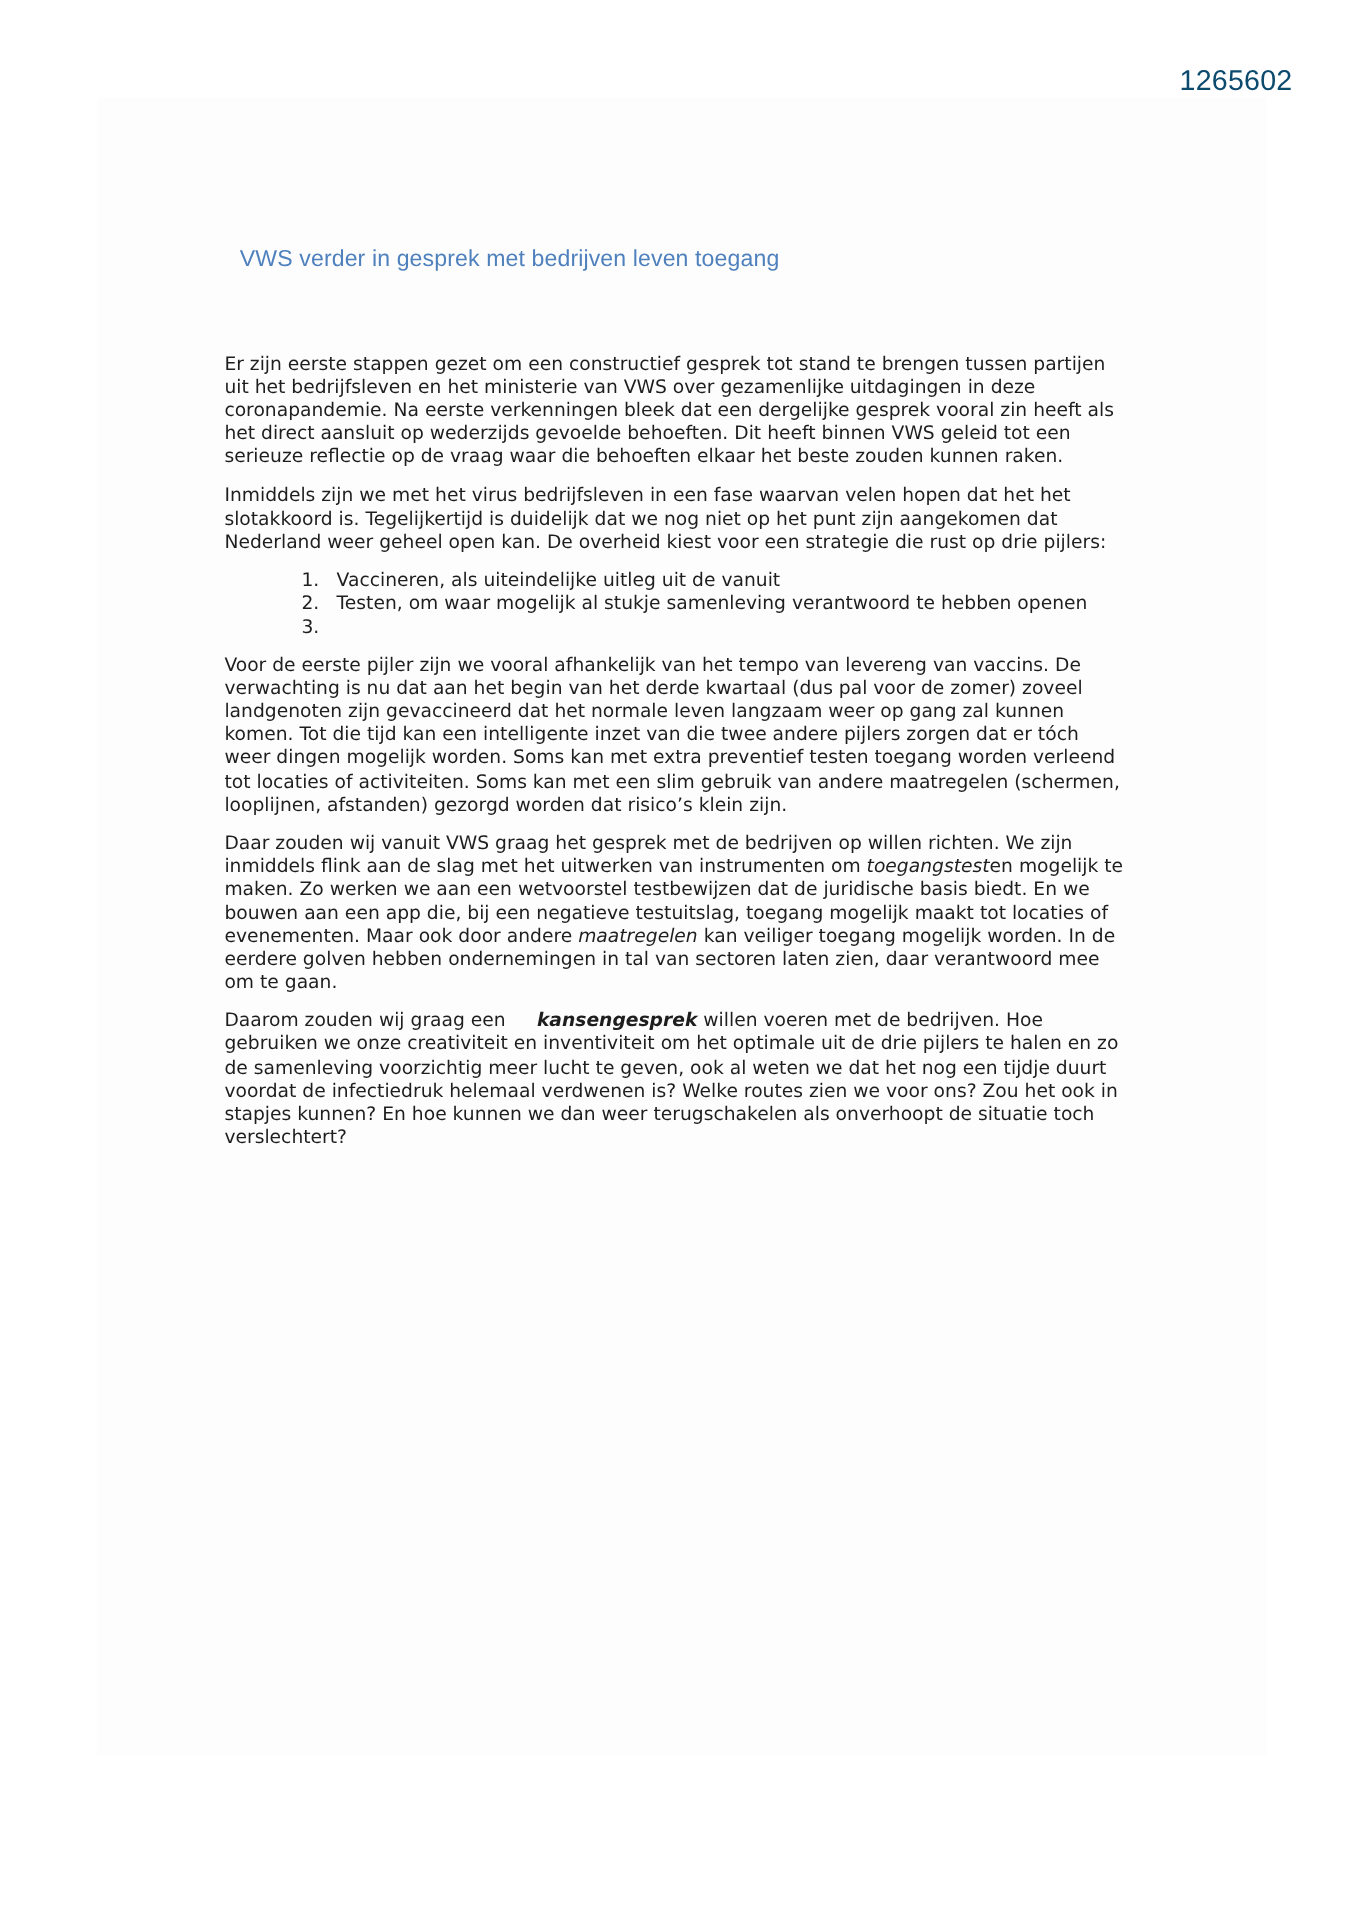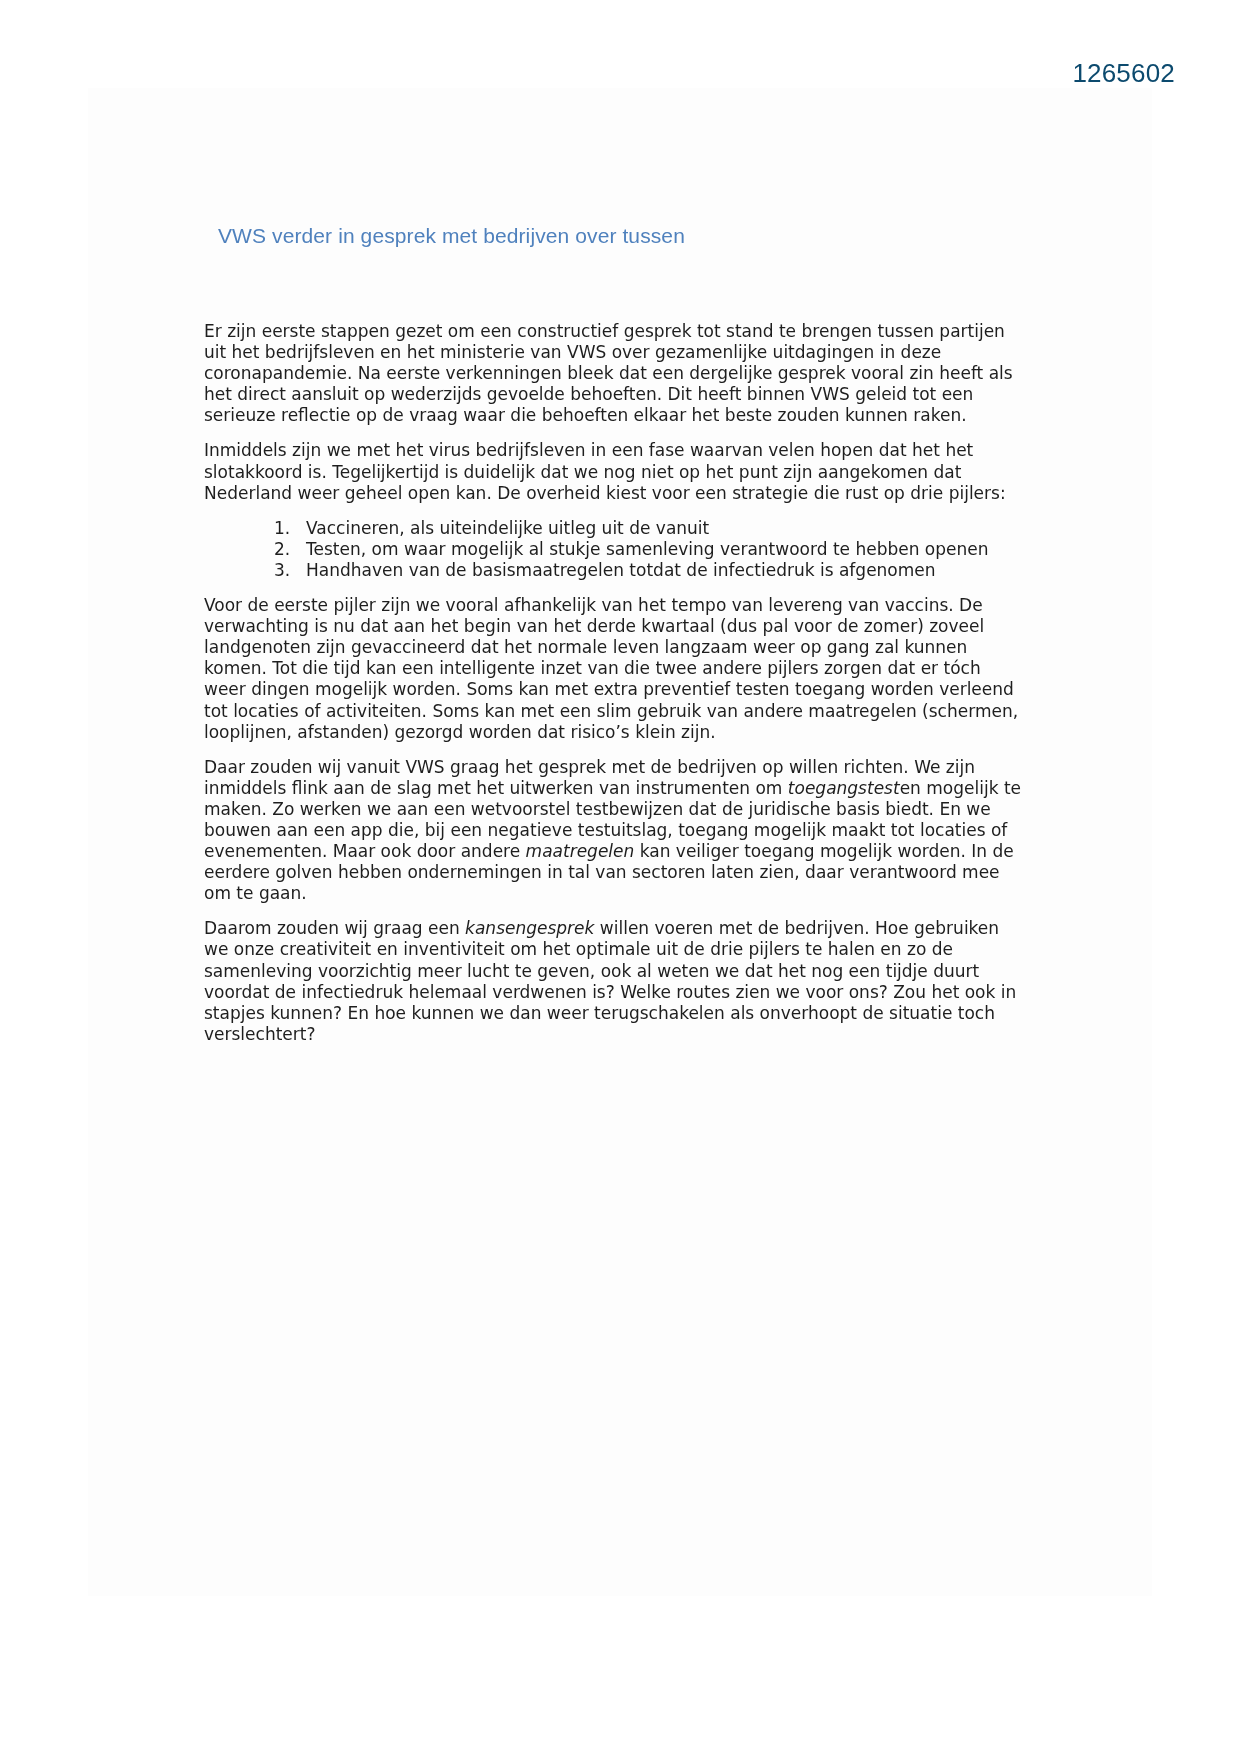--- a/index.html
+++ b/index.html
@@ -60,47 +60,46 @@
     padding: 0 0 0 70px;
   }
   .pillars li {
     display: flex;
   }
   .pillars .num {
     width: 32px;
     flex: none;
   }
   em { }
-  strong em, em strong { font-weight: normal; font-style: italic; }
+  strong em, em strong { font-weight: bold; font-style: italic; margin-left: 23px; }
 </style>
 </head>
 <body>
 
 <div class="doc-id">1265602</div>
 
 <div class="page-inner"></div>
 
-<h1 class="title">VWS verder in gesprek met bedrijven over tussen</h1>
+<h1 class="title">VWS verder in gesprek met bedrijven leven toegang</h1>
 
 <div class="body-text">
   <p>Er zijn eerste stappen gezet om een constructief gesprek tot stand te brengen tussen partijen uit het bedrijfsleven en het ministerie van VWS over gezamenlijke uitdagingen in deze coronapandemie. Na eerste verkenningen bleek dat een dergelijke gesprek vooral zin heeft als het direct aansluit op wederzijds gevoelde behoeften. Dit heeft binnen VWS geleid tot een serieuze reflectie op de vraag waar die behoeften elkaar het beste zouden kunnen raken.</p>
   <p>Inmiddels zijn we met het virus bedrijfsleven in een fase waarvan velen hopen dat het het slotakkoord is. Tegelijkertijd is duidelijk dat we nog niet op het punt zijn aangekomen dat Nederland weer geheel open kan. De overheid kiest voor een strategie die rust op drie pijlers:</p>
 
   <ol class="pillars">
     <li>
       <span class="num">1.</span>
       <span>Vaccineren, als uiteindelijke uitleg uit de vanuit</span>
     </li>
     <li>
       <span class="num">2.</span>
       <span>Testen, om waar mogelijk al stukje samenleving verantwoord te hebben openen</span>
     </li>
     <li>
       <span class="num">3.</span>
-      <span>Handhaven van de basismaatregelen totdat de infectiedruk is afgenomen</span>
     </li>
   </ol>
 
   <p>Voor de eerste pijler zijn we vooral afhankelijk van het tempo van levereng van vaccins. De verwachting is nu dat aan het begin van het derde kwartaal (dus pal voor de zomer) zoveel landgenoten zijn gevaccineerd dat het normale leven langzaam weer op gang zal kunnen komen. Tot die tijd kan een intelligente inzet van die twee andere pijlers zorgen dat er tóch weer dingen mogelijk worden. Soms kan met extra preventief testen toegang worden verleend tot locaties of activiteiten. Soms kan met een slim gebruik van andere maatregelen (schermen, looplijnen, afstanden) gezorgd worden dat risico’s klein zijn.</p>
 
   <p><span>Daar zouden wij vanuit VWS graag het gesprek met de bedrijven op willen richten. We zijn inmiddels flink aan de slag met het uitwerken van instrumenten om </span><em>toegangstest</em><span>en mogelijk te maken. Zo werken we aan een wetvoorstel testbewijzen dat de juridische basis biedt. En we bouwen aan een app die, bij een negatieve testuitslag, toegang mogelijk maakt tot locaties of evenementen. Maar ook door andere </span><em>maatregelen</em><span> kan veiliger toegang mogelijk worden. In de eerdere golven hebben ondernemingen in tal van sectoren laten zien, daar verantwoord mee om te gaan.</span></p>
 
   <p><span>Daarom zouden wij graag een </span><strong><em>kansengesprek</em></strong><span> willen voeren met de bedrijven. Hoe gebruiken we onze creativiteit en inventiviteit om het optimale uit de drie pijlers te halen en zo de samenleving voorzichtig meer lucht te geven, ook al weten we dat het nog een tijdje duurt voordat de infectiedruk helemaal verdwenen is? Welke routes zien we voor ons? Zou het ook in stapjes kunnen? En hoe kunnen we dan weer terugschakelen als onverhoopt de situatie toch verslechtert?</span></p>
 </div>
 

